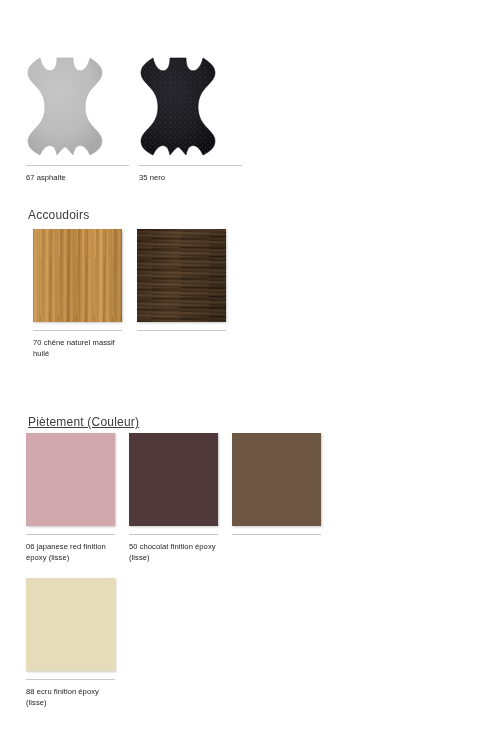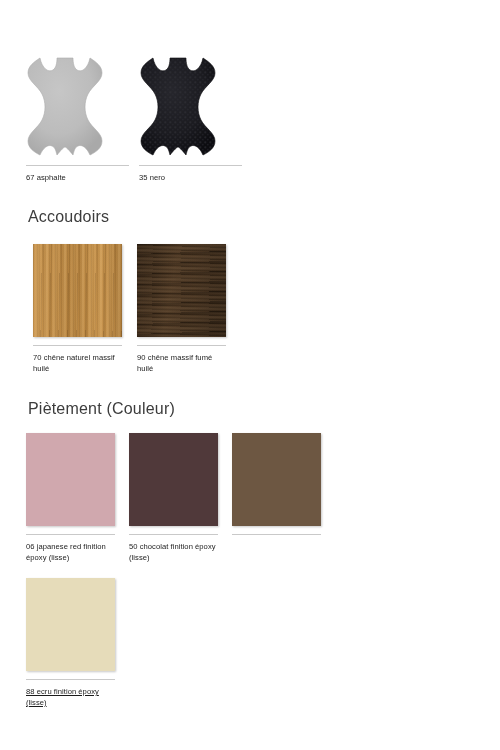--- a/index.html
+++ b/index.html
@@ -11,21 +11,21 @@
     font-family: "Liberation Sans", sans-serif;
     color: #1a1a1a;
     overflow: hidden;
     position: relative;
   }
 
   .page { position: relative; width: 428px; height: 750px; padding: 0 26px; }
 
   
   .section-heading {
-    font-size: 16px;
+    font-size: 12px;
     font-weight: 400;
     color: #3c3c3c;
     letter-spacing: 0.2px;
     line-height: 1;
   }
 
   .swatch-cell { display: flex; flex-direction: column; }
 
   .swatch-sep {
     height: 1px;
@@ -42,45 +42,45 @@
   }
 
   
   .hide-row { position: absolute; left: 26px; top: 56px; display: flex; }
   .hide-cell { width: 103px; margin-right: 10px; }
   .hide-art { height: 100px; position: relative; }
   .hide-art svg { display: block; }
   .hide-cell .swatch-sep { margin-top: 9px; width: 100%; }
 
   
-  .wood-row { position: absolute; left: 26px; top: 244px; display: flex; padding-left: 7px; }
+  .wood-row { position: absolute; left: 26px; top: 229px; display: flex; padding-left: 7px; }
   .wood-cell { width: 89px; margin-right: 15px; }
   .wood-chip {
     width: 89px; height: 93px;
     box-shadow: 1px 1px 2px rgba(0,0,0,0.22);
     position: relative;
     overflow: hidden;
   }
   .wood-cell .swatch-sep { margin-top: 8px; width: 100%; }
 
   
   .grain { position: absolute; inset: 0; }
 
   
   .color-row-1 { position: absolute; left: 26px; top: 433px; display: flex; justify-content: flex-end; }
-  .color-row-2 { position: absolute; left: 26px; top: 578px; display: flex; text-decoration: underline; }
+  .color-row-2 { position: absolute; left: 26px; top: 578px; display: flex; }
   .color-cell { width: 89px; margin-right: 14px; }
   .color-chip {
     width: 89px; height: 93px;
     box-shadow: 1px 1px 2px rgba(0,0,0,0.22);
   }
   .color-cell .swatch-sep { margin-top: 8px; width: 100%; }
 
   .heading-accoudoirs { position: absolute; left: 28px; top: 209px; }
-  .heading-pietement  { position: absolute; left: 28px; top: 401px; }
+  .heading-pietement  { position: absolute; left: 28px; top: 416px; text-decoration: underline; }
 </style>
 </head>
 <body>
 
 <div class="page">
 
   <div class="hide-row">
 
     <div class="swatch-cell hide-cell">
       <div class="hide-art">
@@ -164,21 +164,20 @@
                rgba(30,20,10,0.55) 0px, rgba(30,20,10,0.0) 1.5px,
                rgba(106,82,58,0.40) 2.5px, rgba(106,82,58,0.0) 4px);"></div>
         <div class="grain" style="background:
              repeating-linear-gradient(178deg,
                rgba(20,13,6,0.40) 0px, rgba(20,13,6,0.0) 3px,
                rgba(124,98,70,0.22) 6px, rgba(124,98,70,0.0) 10px);"></div>
         <div class="grain" style="background:linear-gradient(100deg,
                rgba(0,0,0,0.20), rgba(120,92,62,0.12) 40%, rgba(0,0,0,0.24));"></div>
       </div>
       <div class="swatch-sep"></div>
-      <div class="swatch-label">90 chêne massif fumé huilé</div>
     </div>
 
   </div>
 
   <div class="section-heading heading-pietement">Piètement (Couleur)</div>
 
   <div class="color-row-1">
 
     <div class="swatch-cell color-cell">
       <div class="color-chip" style="background:#d0a8ae"></div>

